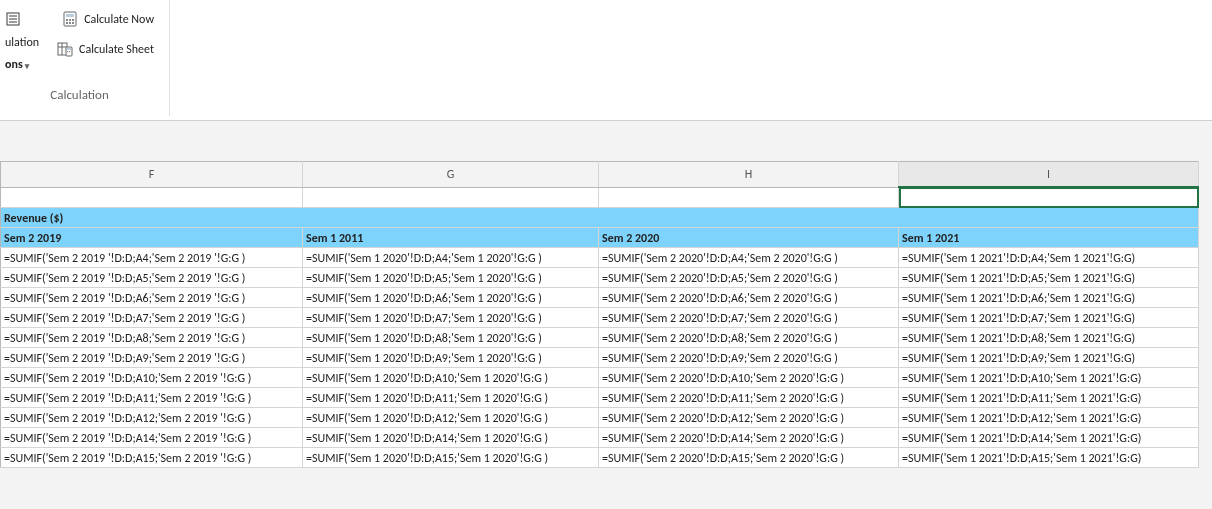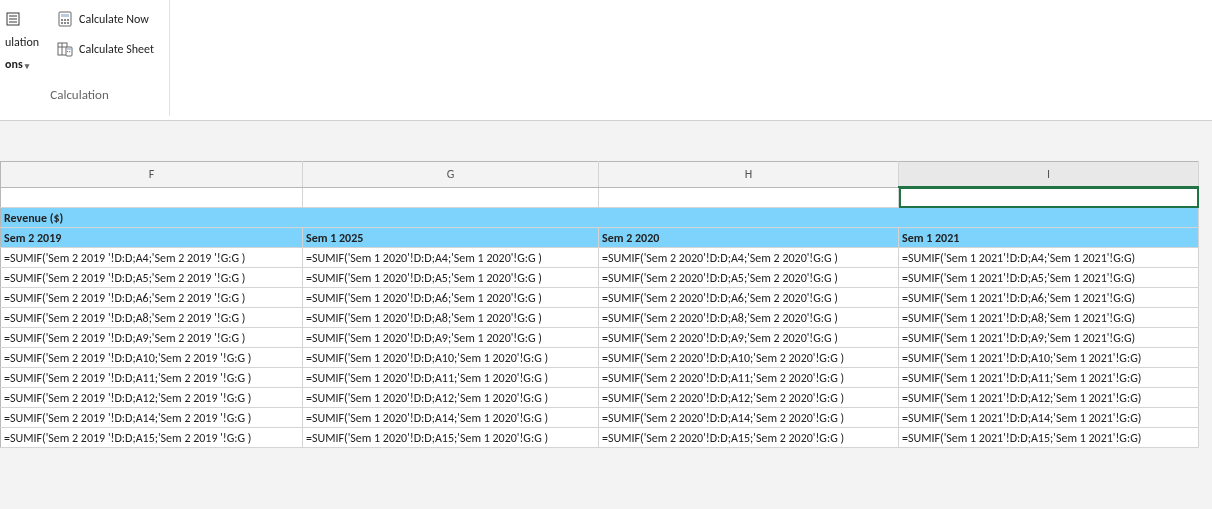--- a/index.html
+++ b/index.html
@@ -1,18 +1,18 @@
 <!DOCTYPE html>
 <html><head>
 <meta charset="utf-8">
 <style>
   html,body{margin:0;padding:0;font-family:"Segoe UI",Calibri,sans-serif;font-size:12px;color:#222;background:#f3f3f3;}
   .ribbon{background:#fff;border-bottom:1px solid #d0d0d0;height:120px;padding:0 8px 0 0;display:flex;align-items:flex-start;}
   .group{display:flex;flex-direction:column;align-items:flex-start;padding:4px 10px 2px 0;border-right:1px solid #e1e1e1;height:110px;justify-content:flex-start;}
-  .group .stack{display:flex;flex-direction:column;gap:8px;padding-top:4px;}
+  .group .stack{display:flex;flex-direction:column;gap:8px;padding-top:4px;align-items:flex-end;}
   .rbtn{display:flex;align-items:center;gap:6px;padding:2px 4px;border:1px solid transparent;border-radius:3px;cursor:default;white-space:nowrap;}
   .group-label{font-size:13px;color:#666;margin:auto auto 12px auto;}
   .icon{display:inline-flex;width:16px;height:16px;align-items:center;justify-content:center;}
   .icon svg{width:16px;height:16px;}
   .sheet-area{padding-top:40px;}
   table.sheet{border-collapse:collapse;table-layout:fixed;background:#fff;border-top:1px solid #b7b7b7;border-left:1px solid #b7b7b7;}
   table.sheet th, table.sheet td{border-right:1px solid #d4d4d4;border-bottom:1px solid #d4d4d4;font-size:12px;overflow:hidden;white-space:nowrap;}
   table.sheet th{background:#f3f3f3;color:#555;font-weight:normal;text-align:center;height:22px;border-bottom:1px solid #b7b7b7;}
   table.sheet th.sel{background:#e8e8e8;border-bottom:2px solid #217346;}
   table.sheet td{height:19px;padding:0 3px;}
@@ -103,41 +103,47 @@
           <td></td>
           <td></td>
           <td></td>
           <td class="sel"></td>
         </tr>
         <tr class="yellow-row">
           <td colspan="4">Revenue ($)</td>
         </tr>
         <tr class="yellow-row gray-bottom">
           <td>Sem 2 2019</td>
-          <td>Sem 1 2025</td>
+          <td>Sem 1 2011</td>
           <td>Sem 2 2020</td>
           <td>Sem 1 2021</td>
         </tr>
         <tr>
           <td>=SUMIF('Sem 2 2019 '!D:D;A4;'Sem 2 2019 '!G:G )</td>
           <td>=SUMIF('Sem 1 2020'!D:D;A4;'Sem 1 2020'!G:G )</td>
           <td>=SUMIF('Sem 2 2020'!D:D;A4;'Sem 2 2020'!G:G )</td>
           <td>=SUMIF('Sem 1 2021'!D:D;A4;'Sem 1 2021'!G:G)</td>
         </tr>
         <tr>
           <td>=SUMIF('Sem 2 2019 '!D:D;A5;'Sem 2 2019 '!G:G )</td>
           <td>=SUMIF('Sem 1 2020'!D:D;A5;'Sem 1 2020'!G:G )</td>
           <td>=SUMIF('Sem 2 2020'!D:D;A5;'Sem 2 2020'!G:G )</td>
           <td>=SUMIF('Sem 1 2021'!D:D;A5;'Sem 1 2021'!G:G)</td>
         </tr>
         <tr>
           <td>=SUMIF('Sem 2 2019 '!D:D;A6;'Sem 2 2019 '!G:G )</td>
           <td>=SUMIF('Sem 1 2020'!D:D;A6;'Sem 1 2020'!G:G )</td>
           <td>=SUMIF('Sem 2 2020'!D:D;A6;'Sem 2 2020'!G:G )</td>
           <td>=SUMIF('Sem 1 2021'!D:D;A6;'Sem 1 2021'!G:G)</td>
+        </tr>
+        <tr>
+          <td>=SUMIF('Sem 2 2019 '!D:D;A7;'Sem 2 2019 '!G:G )</td>
+          <td>=SUMIF('Sem 1 2020'!D:D;A7;'Sem 1 2020'!G:G )</td>
+          <td>=SUMIF('Sem 2 2020'!D:D;A7;'Sem 2 2020'!G:G )</td>
+          <td>=SUMIF('Sem 1 2021'!D:D;A7;'Sem 1 2021'!G:G)</td>
         </tr>
         <tr>
           <td>=SUMIF('Sem 2 2019 '!D:D;A8;'Sem 2 2019 '!G:G )</td>
           <td>=SUMIF('Sem 1 2020'!D:D;A8;'Sem 1 2020'!G:G )</td>
           <td>=SUMIF('Sem 2 2020'!D:D;A8;'Sem 2 2020'!G:G )</td>
           <td>=SUMIF('Sem 1 2021'!D:D;A8;'Sem 1 2021'!G:G)</td>
         </tr>
         <tr>
           <td>=SUMIF('Sem 2 2019 '!D:D;A9;'Sem 2 2019 '!G:G )</td>
           <td>=SUMIF('Sem 1 2020'!D:D;A9;'Sem 1 2020'!G:G )</td>

